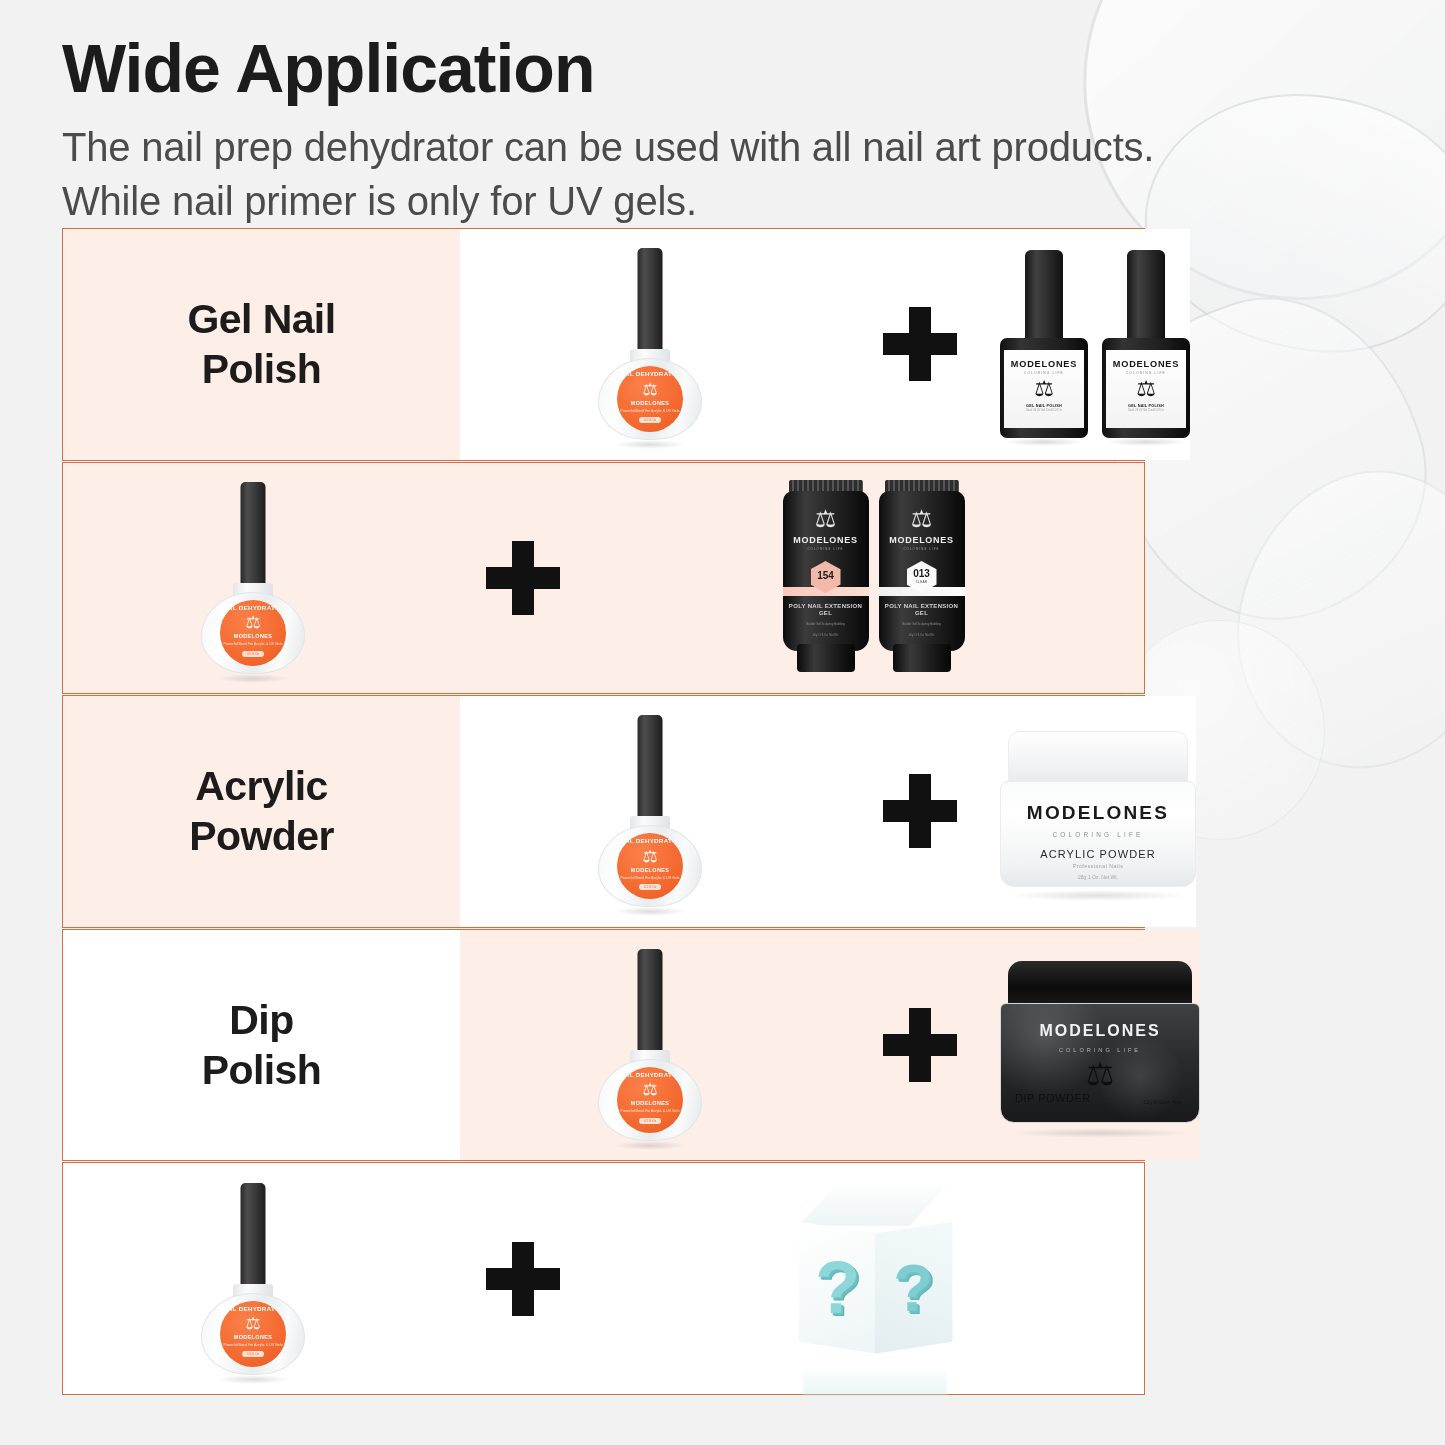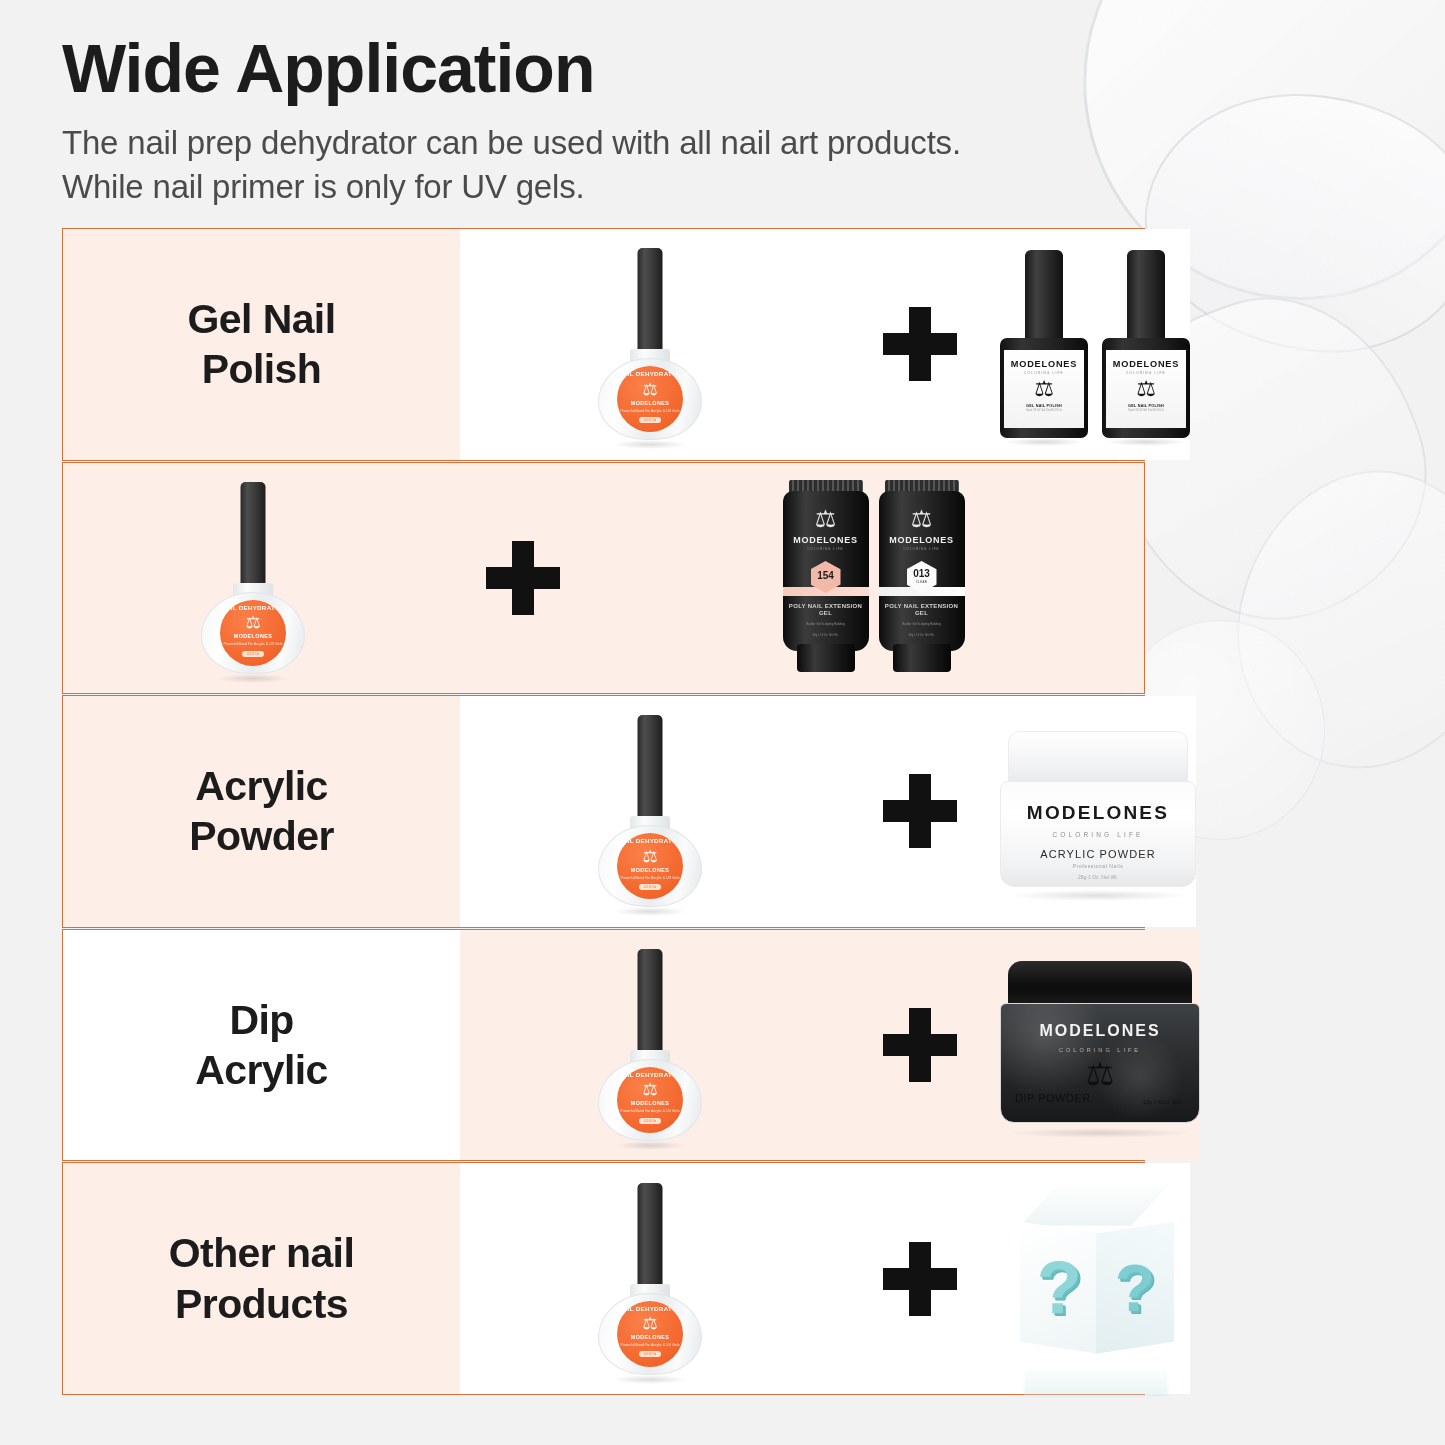--- a/index.html
+++ b/index.html
@@ -53,21 +53,21 @@
   }
 
   
   #header { position: absolute; left: 62px; top: 33px; width: 1160px; }
   #title {
     font-size: 68px; font-weight: 700; letter-spacing: -1px;
     color: #1c1c1c; line-height: 1.05;
   }
   #subtitle {
     margin-top: 17px;
-    font-size: 33px; font-weight: 400; line-height: 1.33;
+    font-size: 40px; font-weight: 400; line-height: 1.33;
     color: #4b4b4b; letter-spacing: -0.2px;
     white-space: pre-line;
   }
 
   
   #table {
     position: absolute; left: 62px; top: 228px;
     width: 1083px; height: 1167px;
     display: flex; flex-direction: column;
   }
@@ -517,21 +517,21 @@
             </div>
             <div class="ja-shadow"></div>
           </div>
         </div>
       </div>
     </div>
 
     <div class="row">
       <div class="cell-label white">
         <div class="label-text">Dip
-Acrylic</div>
+Polish</div>
       </div>
       <div class="cell-products pink">
         <div class="slot-a">
           <div class="dehydrator">
             <div class="deh-cap"></div>
             <div class="deh-neck"></div>
             <div class="deh-body">
               <div class="deh-label">
                 <div class="deh-arc">NAIL DEHYDRATOR</div>
                 <div class="deh-bee">⚖</div>
@@ -558,24 +558,20 @@
 POWDER</div>
               <div class="jd-net">12g 0.42oz. Net</div>
             </div>
             <div class="jd-shadow"></div>
           </div>
         </div>
       </div>
     </div>
 
     <div class="row">
-      <div class="cell-label pink">
-        <div class="label-text">Other nail
-Products</div>
-      </div>
       <div class="cell-products white">
         <div class="slot-a">
           <div class="dehydrator">
             <div class="deh-cap"></div>
             <div class="deh-neck"></div>
             <div class="deh-body">
               <div class="deh-label">
                 <div class="deh-arc">NAIL DEHYDRATOR</div>
                 <div class="deh-bee">⚖</div>
                 <div class="deh-brand">MODELONES</div>

